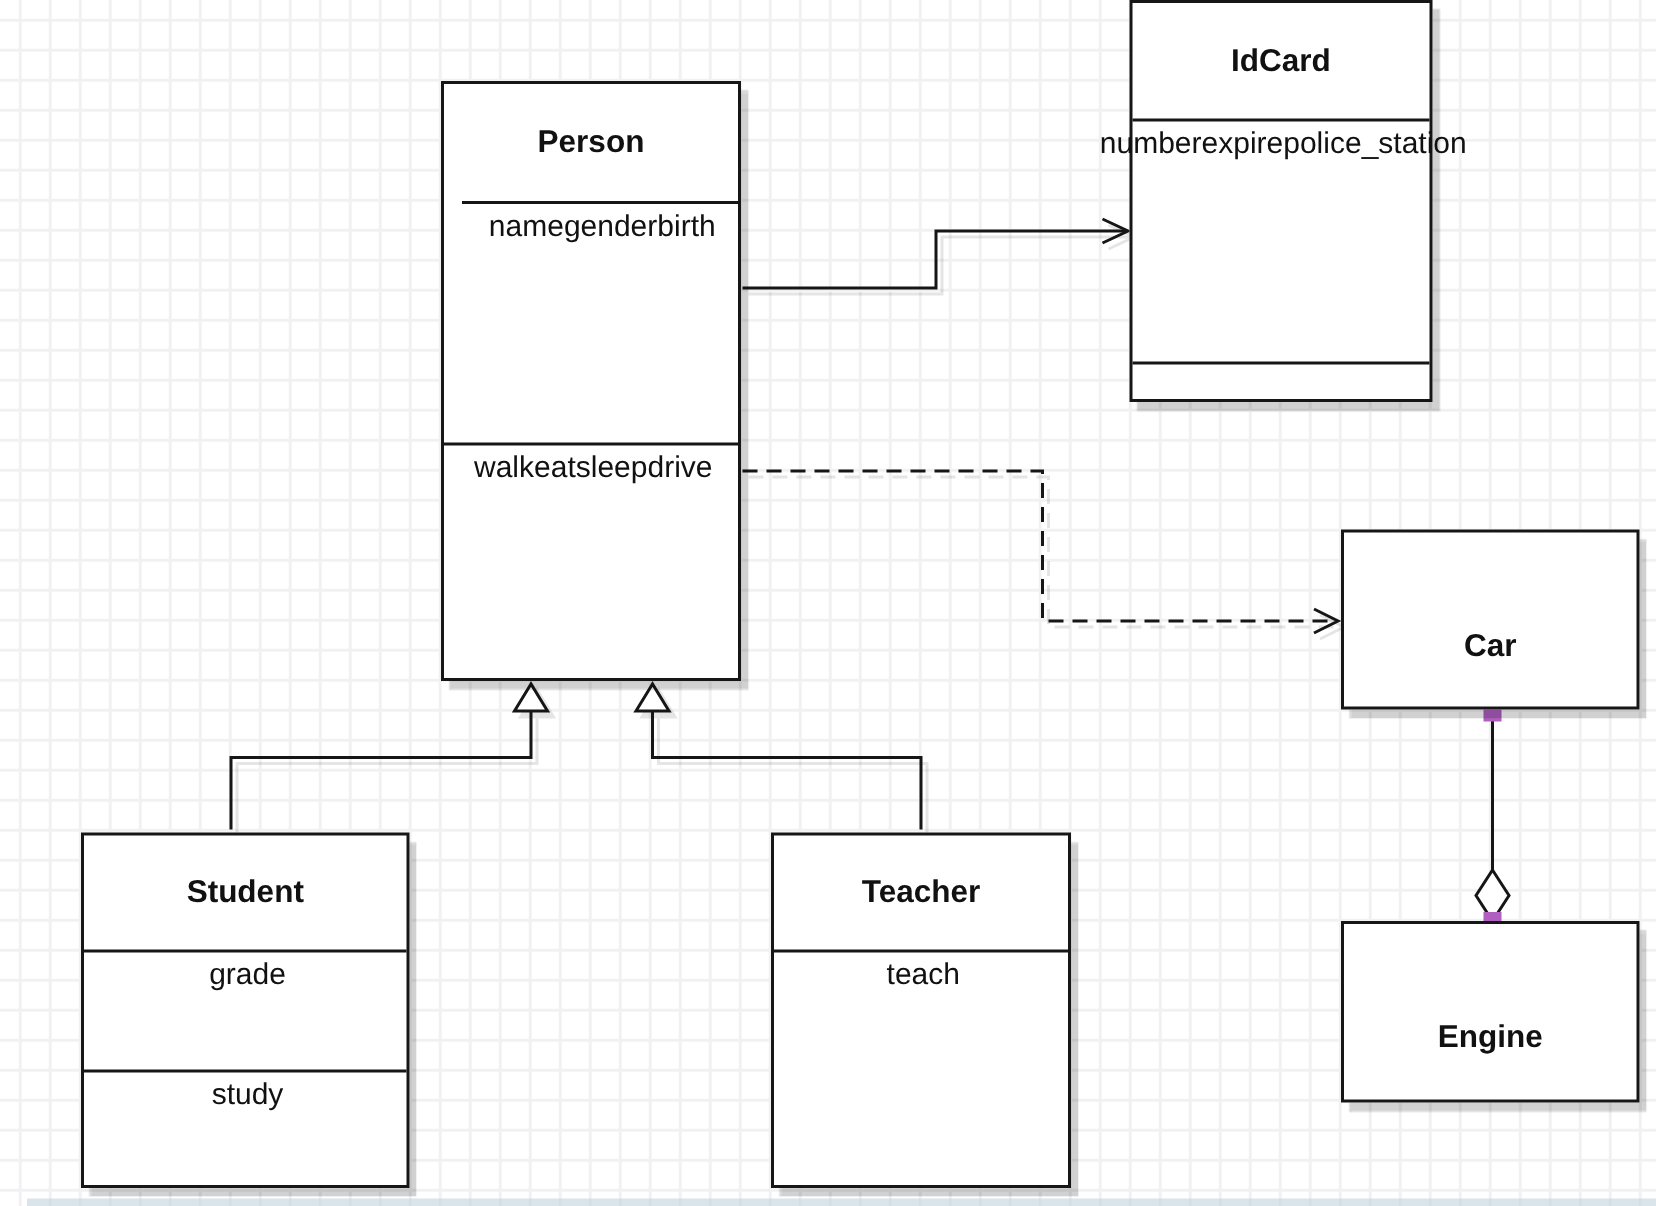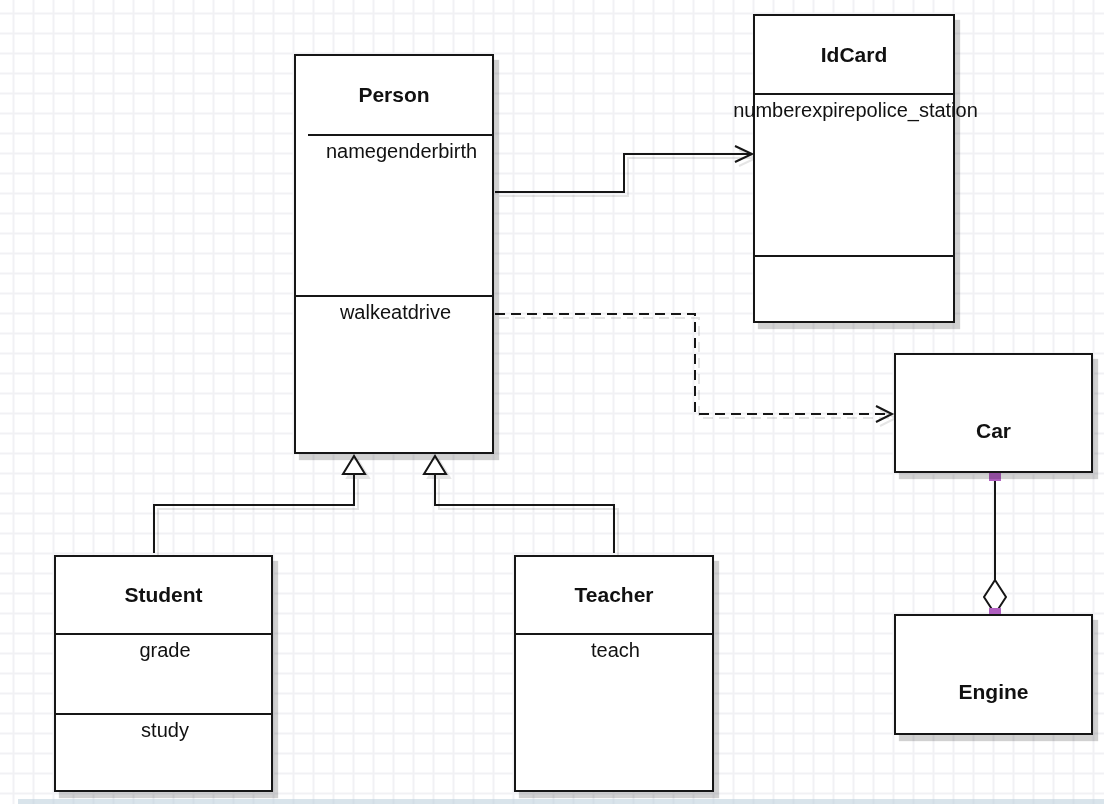--- a/index.html
+++ b/index.html
@@ -40,21 +40,21 @@
     font-size:20px;line-height:30px;color:#111;
     padding-left:3px;
     flex:0 0 auto;
   }
   .uml-section.fill{flex:1 1 auto;}
   .uml-title.fill{flex:1 1 auto;margin-top:35px;}
 
   #box-person {left:294px;top:54px; width:200px;height:400px;}
   #box-person  .uml-title{height:78px;}
   #box-person  .sec-attrs{height:161px;margin-left:12px;}
-  #box-idcard {left:753px;top:14px; width:202px;height:309px;}
+  #box-idcard {left:753px;top:0; width:202px;height:268px;}
   #box-idcard  .uml-title{height:77px;}
   #box-idcard  .sec-attrs{height:162px;}
   #box-car    {left:894px;top:353px;width:199px;height:120px;}
   #box-engine {left:894px;top:614px;width:199px;height:121px;}
   #box-student{left:54px; top:555px;width:219px;height:237px;}
   #box-student .uml-title{height:76px;}
   #box-student .sec-attrs{height:80px;}
   #box-teacher{left:514px;top:555px;width:200px;height:237px;}
   #box-teacher .uml-title{height:76px;}
   #box-teacher .sec-attrs{height:80px;}
@@ -102,20 +102,21 @@
   <div class="uml-box" id="box-person">
     <div class="uml-title">Person</div>
     <div class="uml-section sec-attrs">
       <div>name</div>
       <div>gender</div>
       <div>birth</div>
     </div>
     <div class="uml-section fill">
       <div>walk</div>
       <div>eat</div>
+      <div>sleep</div>
       <div>drive</div>
     </div>
   </div>
 
   <div class="uml-box" id="box-idcard">
     <div class="uml-title">IdCard</div>
     <div class="uml-section sec-attrs">
       <div>number</div>
       <div>expire</div>
       <div>police_station</div>

